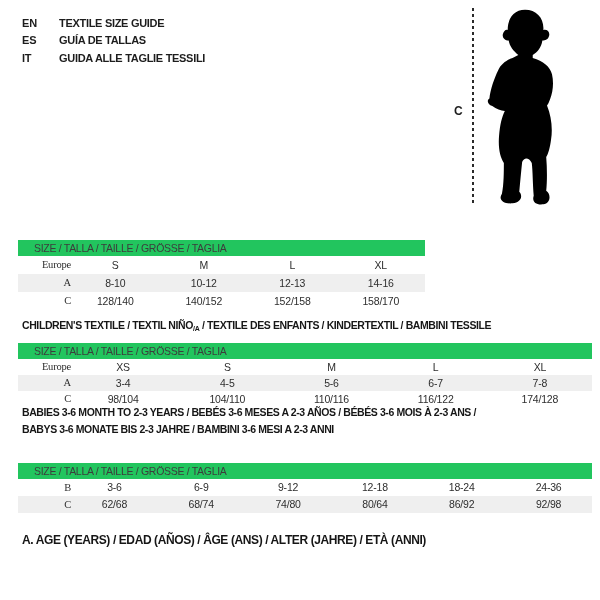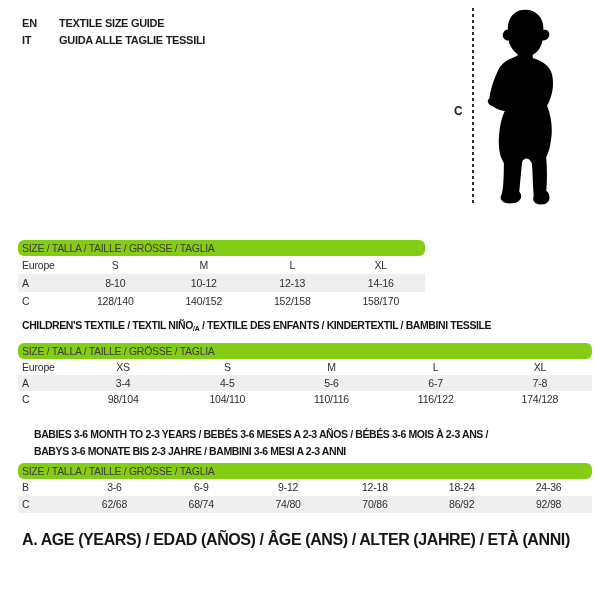--- a/index.html
+++ b/index.html
@@ -18,41 +18,44 @@
     background:repeating-linear-gradient(to bottom,#2a2a2a 0 3px,transparent 3px 6px);}
   .c-label{position:absolute;left:4px;top:104px;font-weight:bold;font-size:12px;}
   .baby-svg{position:absolute;left:26px;top:5px;}
 
   
   .sec-title{position:absolute;font-weight:bold;font-size:10.5px;letter-spacing:-0.4px;color:#161616;white-space:nowrap;line-height:17px;}
   .sec-title sub{font-size:7px;vertical-align:-2px;letter-spacing:-0.2px;}
 
   
   .size-table{position:absolute;}
-  .tbl-bar{background:#84cc16;height:16px;line-height:16px;font-size:10.5px;letter-spacing:-0.3px;color:#3c3c3c;padding-left:4px;white-space:nowrap;border-radius:6px;}
+  .tbl-bar{background:#22c55e;height:16px;line-height:16px;font-size:10.5px;letter-spacing:-0.3px;color:#3c3c3c;padding-left:16px;white-space:nowrap;}
   .size-table table{border-collapse:collapse;width:100%;table-layout:fixed;}
   .size-table td{font-size:10.5px;letter-spacing:-0.2px;color:#2e2e2e;text-align:center;padding:0;white-space:nowrap;overflow:hidden;}
-  .size-table td.lbl{text-align:left;padding-left:4px;}
+  .size-table td.lbl{text-align:right;padding-left:4px;font-family:Liberation Serif, serif;}
   .t-junior td{line-height:18px;}
   .t-children td{line-height:16px;}
   .t-babies td{line-height:17px;}
   tr.r-alt{background:#efefef;}
 
   
   .footnotes{position:absolute;left:22px;top:531px;}
-  .footnote{font-weight:bold;font-size:16px;letter-spacing:-0.4px;line-height:18px;white-space:nowrap;color:#161616;}
+  .footnote{font-weight:bold;font-size:12px;letter-spacing:-0.4px;line-height:18px;white-space:nowrap;color:#161616;}
 </style>
 </head>
 <body>
 
 <div class="page">
 
   <div class="langs">
     <div class="lang-row">
       <span class="lang-code">EN</span><span class="lang-label">TEXTILE SIZE GUIDE</span>
+    </div>
+    <div class="lang-row">
+      <span class="lang-code">ES</span><span class="lang-label">GUÍA DE TALLAS</span>
     </div>
     <div class="lang-row">
       <span class="lang-code">IT</span><span class="lang-label">GUIDA ALLE TAGLIE TESSILI</span>
     </div>
   </div>
 
   <div class="figure-area">
     <div class="measure-line"></div>
     <span class="c-label">C</span>
     <svg class="baby-svg" width="100" height="207" viewBox="0 0 100 215">
@@ -160,21 +163,21 @@
           <td>98/104</td>
           <td>104/110</td>
           <td>110/116</td>
           <td>116/122</td>
           <td>174/128</td>
         </tr>
       </tbody>
     </table>
   </div>
 
-  <div class="sec-title" style="left:22px;top:426px;margin-left:12px;">
+  <div class="sec-title" style="left:22px;top:404px;">
     <div>BABIES 3-6 MONTH TO 2-3 YEARS / BEBÉS 3-6 MESES A 2-3 AÑOS / BÉBÉS 3-6 MOIS À 2-3 ANS /</div>
     <div>BABYS 3-6 MONATE BIS 2-3 JAHRE / BAMBINI 3-6 MESI A 2-3 ANNI</div>
   </div>
   <div class="size-table" style="left:18px;top:463px;width:574px;">
     <div class="tbl-bar">SIZE / TALLA / TAILLE / GRÖSSE / TAGLIA</div>
     <table class="t-babies">
       <colgroup>
           <col style="width:53px">
           <col>
           <col>
@@ -191,21 +194,21 @@
           <td>9-12</td>
           <td>12-18</td>
           <td>18-24</td>
           <td>24-36</td>
         </tr>
         <tr class="r-alt">
           <td class="lbl">C</td>
           <td>62/68</td>
           <td>68/74</td>
           <td>74/80</td>
-          <td>70/86</td>
+          <td>80/64</td>
           <td>86/92</td>
           <td>92/98</td>
         </tr>
       </tbody>
     </table>
   </div>
 
   <div class="footnotes">
     <div class="footnote">A. AGE (YEARS) / EDAD (AÑOS) / ÂGE (ANS) / ALTER (JAHRE) / ETÀ (ANNI)</div>
   </div>

